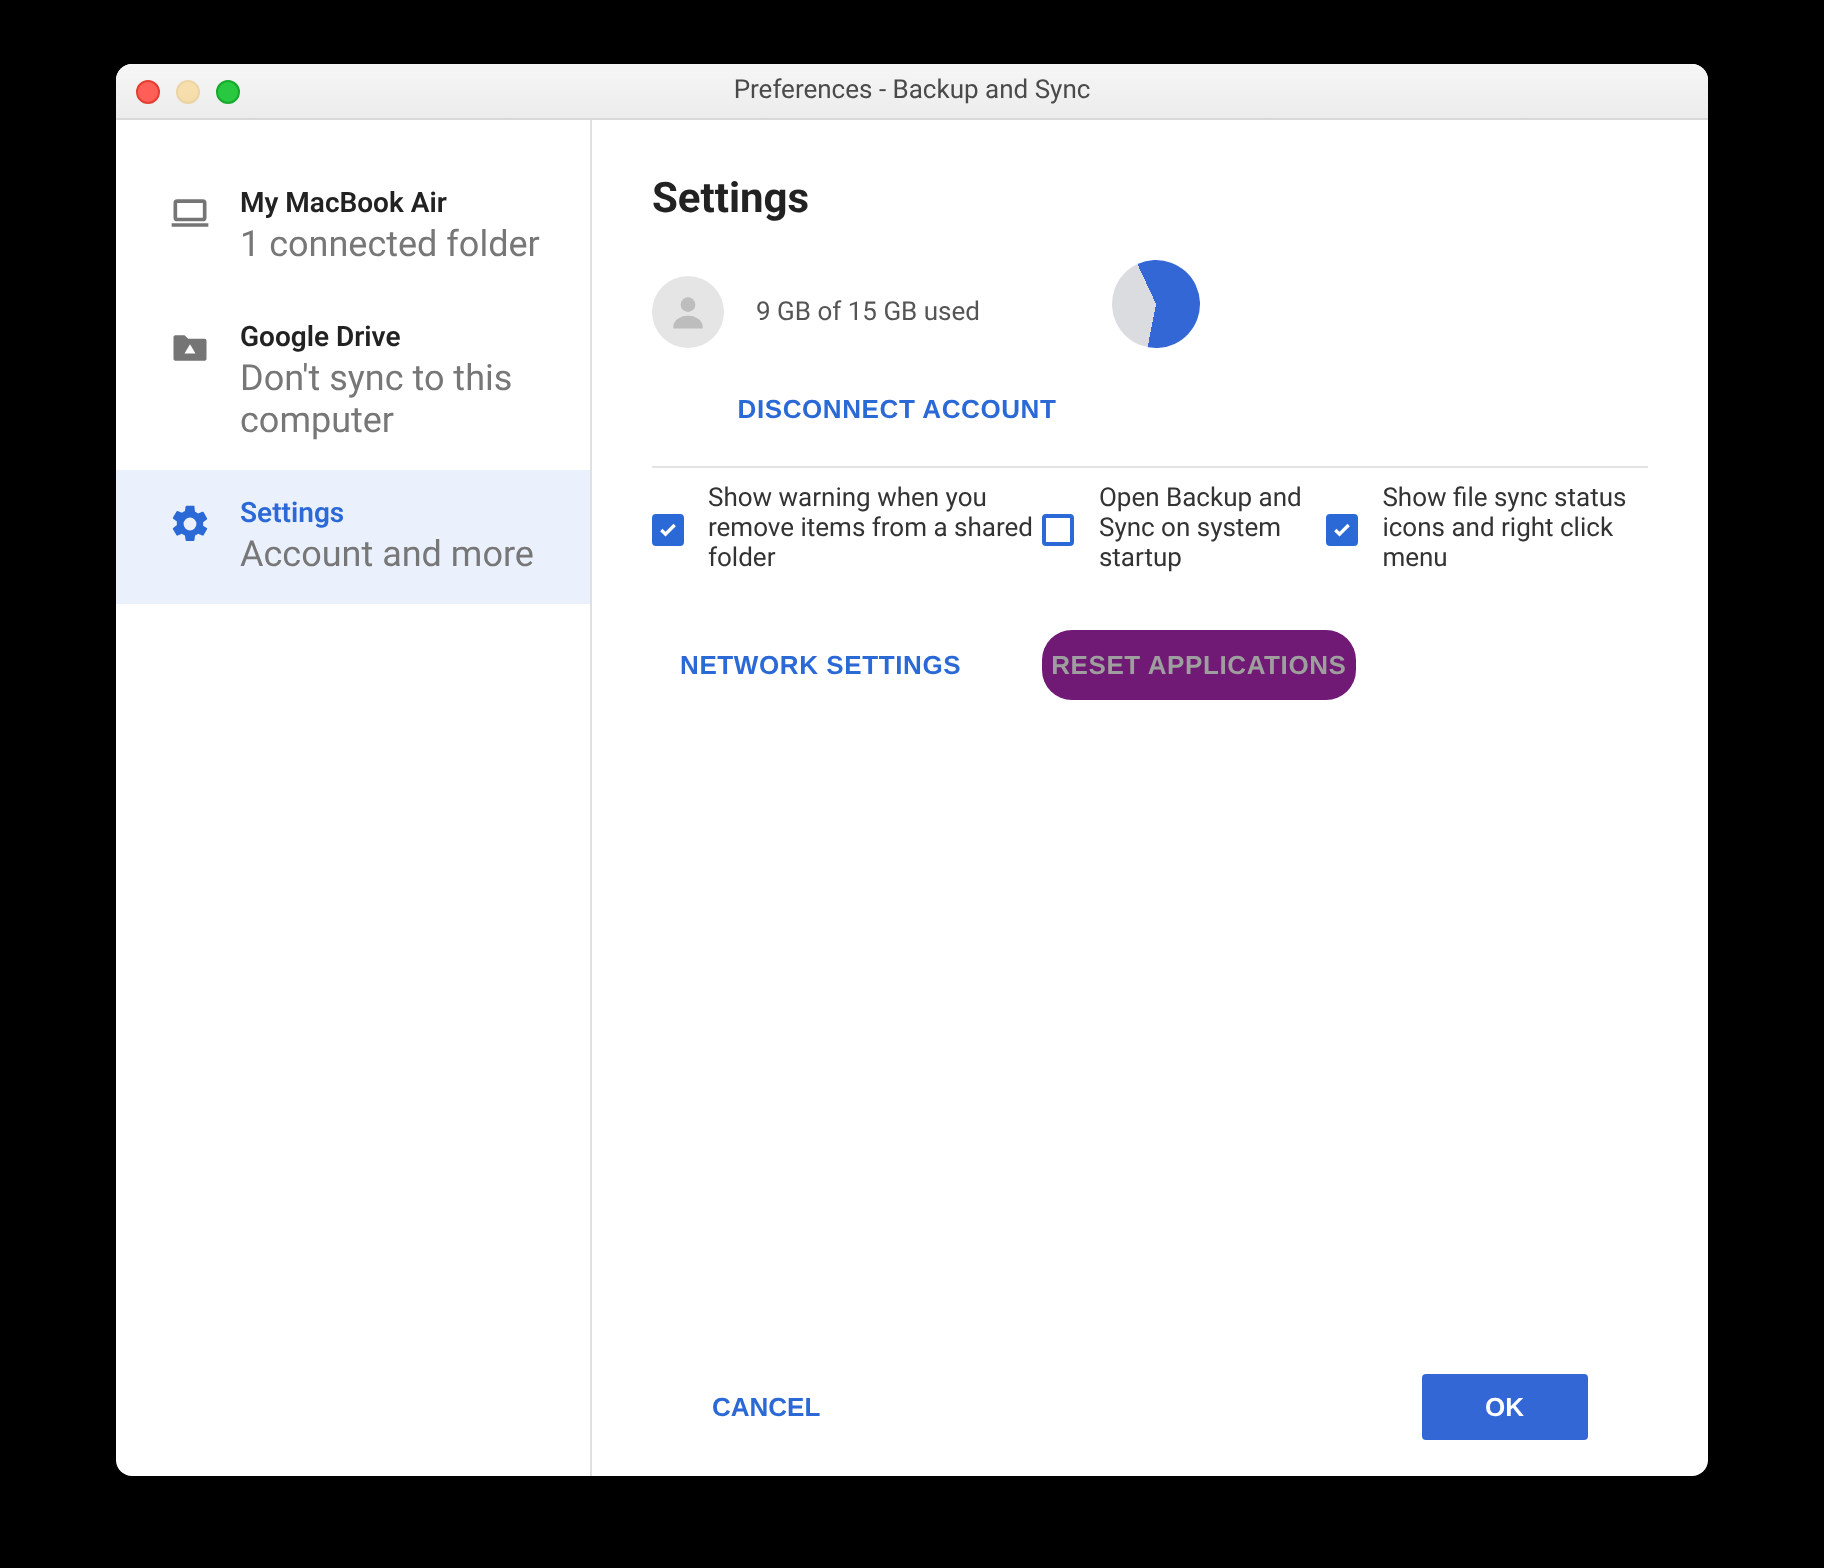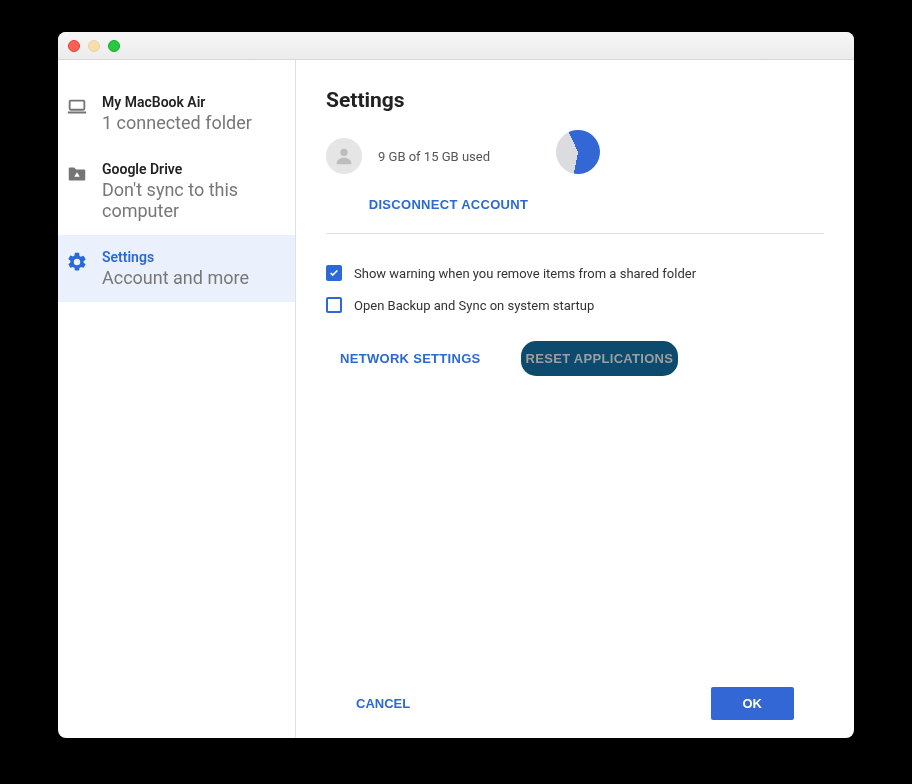--- a/index.html
+++ b/index.html
@@ -47,21 +47,21 @@
     .body { flex: 1; display: flex; }
     .sidebar {
       width: 238px;
       border-right: 1px solid #e0e0e0;
       padding-top: 20px;
     }
     .side-item {
       display: flex;
       align-items: flex-start;
       gap: 14px;
-      padding: 14px 14px 14px 8px;
+      padding: 14px 14px 14px 26px;
       cursor: pointer;
     }
     .side-item.active { background: #eaf1fd; }
     .side-icon {
       width: 22px; height: 22px;
       display: flex; align-items: center; justify-content: center;
       color: #757575;
       flex-shrink: 0;
       margin-top: 2px;
     }
@@ -106,21 +106,21 @@
     }
     .link-row .col { width: 245px; text-align: center; }
     .link-btn {
       background: none; border: none;
       color: #2a69d6;
       font-size: 13px;
       font-weight: 600;
       letter-spacing: 0.3px;
       cursor: pointer;
     }
-    .checks { margin-top: 31px; display: flex; flex-direction: column; gap: 16px; }
+    .checks { margin-top: 8px; display: flex; flex-direction: row; }
     .check-row { display: flex; align-items: center; gap: 12px; }
     .checkbox {
       width: 16px; height: 16px;
       border: 2px solid #2a69d6;
       border-radius: 2px;
       flex-shrink: 0;
       display: flex; align-items: center; justify-content: center;
     }
     .checkbox.checked { background: #2a69d6; }
     .checkbox.checked svg { display: block; }
@@ -130,21 +130,21 @@
     .flat-btn {
       background: none; border: none;
       color: #2a69d6;
       font-size: 13px;
       font-weight: 600;
       letter-spacing: 0.3px;
       cursor: pointer;
       padding: 10px 14px;
     }
     .flat-btn.disabled {
-      background: #0c4a6e;
+      background: #701a75;
       color: #9e9e9e;
       cursor: default;
       padding: 10px 5px;
       border-radius: 15px;
     }
     .footer {
       margin-top: auto;
       display: flex;
       justify-content: space-between;
       align-items: center;
@@ -170,20 +170,21 @@
 </head>
 <body>
 
 <div class="window">
   <div class="titlebar">
     <div class="traffic-lights">
       <div class="dot red"></div>
       <div class="dot yellow"></div>
       <div class="dot green"></div>
     </div>
+    <div class="title">Preferences - Backup and Sync</div>
   </div>
   <div class="body">
     <div class="sidebar">
 
       <div class="side-item">
         <span class="side-icon">
           <svg width="22" height="22" viewBox="0 0 24 24" fill="none" stroke="currentColor" stroke-width="2">
               <rect x="4" y="5" width="16" height="10" rx="1"></rect>
               <path d="M2 18h20"></path>
             </svg>
@@ -249,20 +250,28 @@
               </svg>
           </span>
           <span class="check-label">Show warning when you remove items from a shared folder</span>
         </div>
         <div class="check-row">
           <span class="checkbox">
             
           </span>
           <span class="check-label">Open Backup and Sync on system startup</span>
         </div>
+        <div class="check-row">
+          <span class="checkbox checked">
+            <svg width="10" height="10" viewBox="0 0 24 24" fill="none" stroke="#fff" stroke-width="4">
+                <polyline points="4 12 9 17 20 6"></polyline>
+              </svg>
+          </span>
+          <span class="check-label">Show file sync status icons and right click menu</span>
+        </div>
       </div>
 
       <div class="action-row">
         <button class="flat-btn">NETWORK SETTINGS</button>
         <button class="flat-btn disabled">RESET APPLICATIONS</button>
       </div>
 
       <div class="footer">
         <button class="cancel">CANCEL</button>
         <button class="ok">OK</button>

